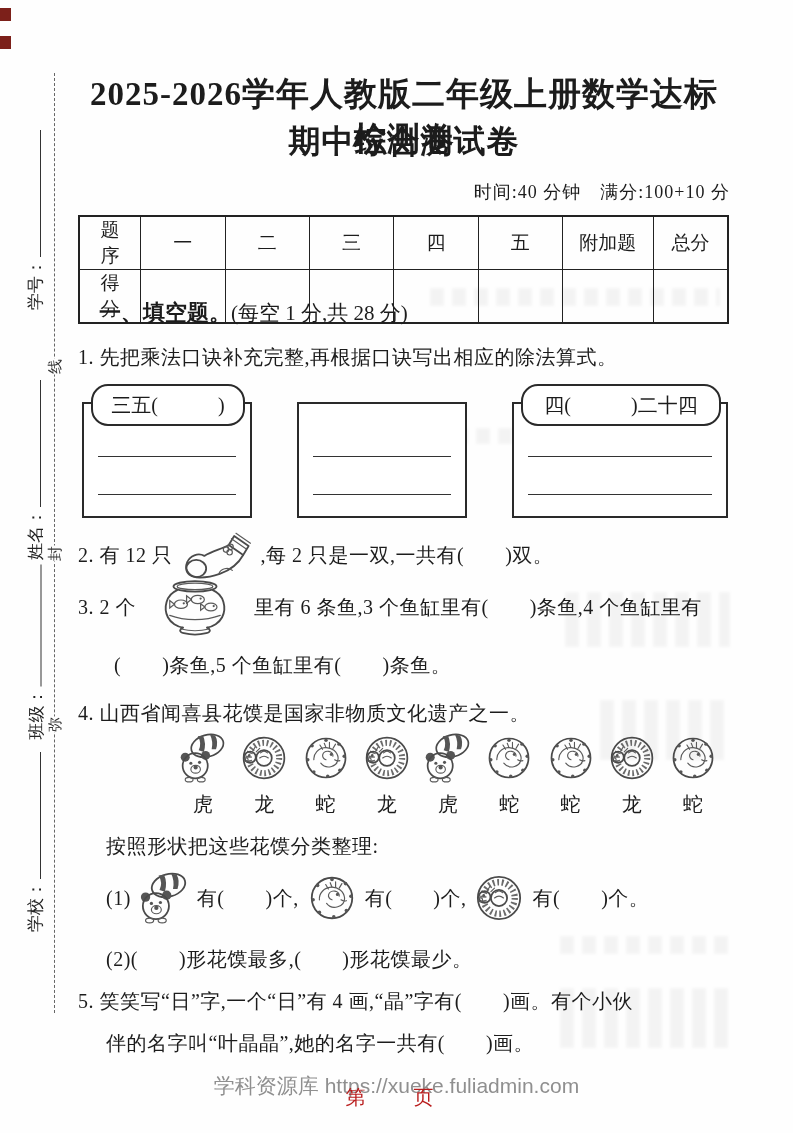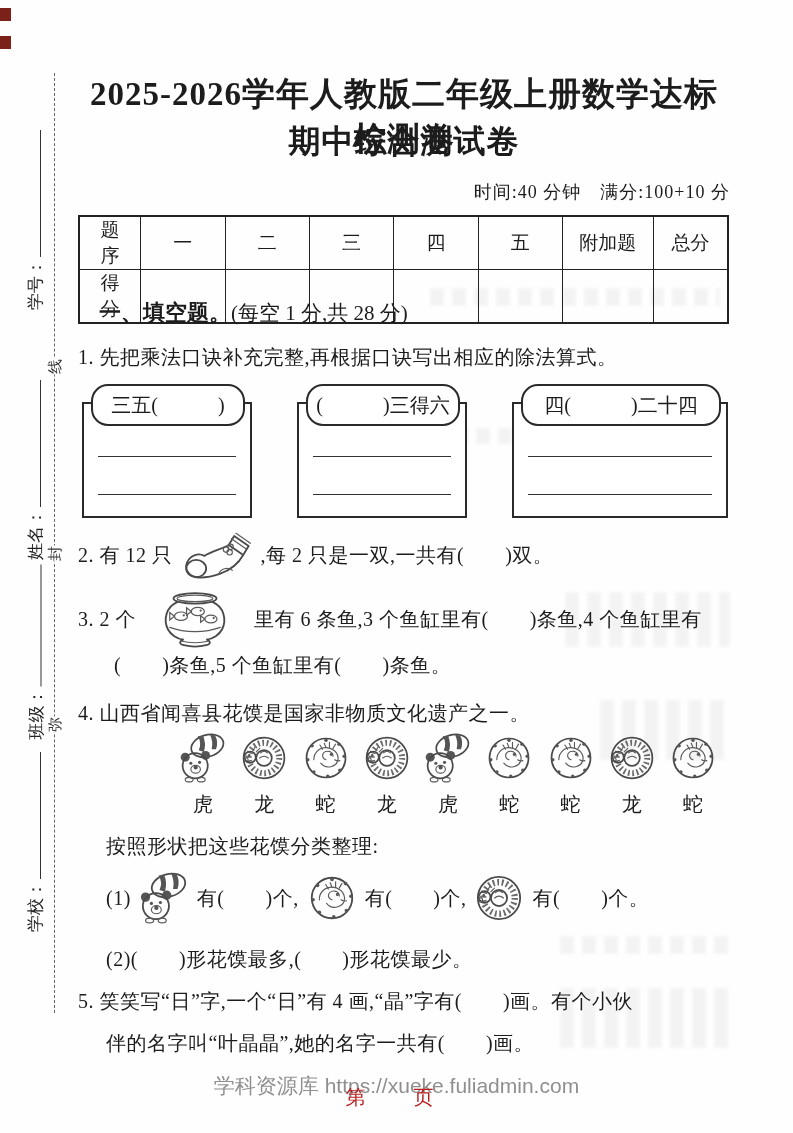--- a/index.html
+++ b/index.html
@@ -225,42 +225,41 @@
     </div>
 
     <div class="qline" style="top:344px;">1. 先把乘法口诀补充完整,再根据口诀写出相应的除法算式。</div>
     <div id="q1-boxes">
       <div class="q1-box" style="width:166px;margin-right:45px;">
         <div class="tab">三五(　　　)</div>
         <div class="ansline al1"></div>
         <div class="ansline al2"></div>
       </div>
       <div class="q1-box" style="width:166px;margin-right:45px;">
-        <div class="tab">(　　　)三得六</div>
         <div class="ansline al1"></div>
         <div class="ansline al2"></div>
       </div>
       <div class="q1-box" style="width:212px;">
         <div class="tab">四(　　　)二十四</div>
         <div class="ansline al1"></div>
         <div class="ansline al2"></div>
       </div>
     </div>
 
     <div class="qline flexline" style="top:526px;height:58px;">
       <span>2. 有 12 只</span>
       <span class="inline-icon">
           <svg width="76" height="56">
             <use href="#sym-sock"></use>
           </svg>
         </span>
       <span>,每 2 只是一双,一共有(　　)双。</span>
     </div>
 
-    <div class="qline flexline" style="top:588px;height:62px;gap:24px;">
+    <div class="qline flexline" style="top:576px;height:62px;gap:24px;">
       <span>3. 2 个</span>
       <span class="inline-icon">
           <svg width="70" height="58">
             <use href="#sym-fishbowl"></use>
           </svg>
         </span>
       <span>里有 6 条鱼,3 个鱼缸里有(　　)条鱼,4 个鱼缸里有</span>
     </div>
     <div class="qline" style="top:652px;left:36px;">(　　)条鱼,5 个鱼缸里有(　　)条鱼。</div>
 

